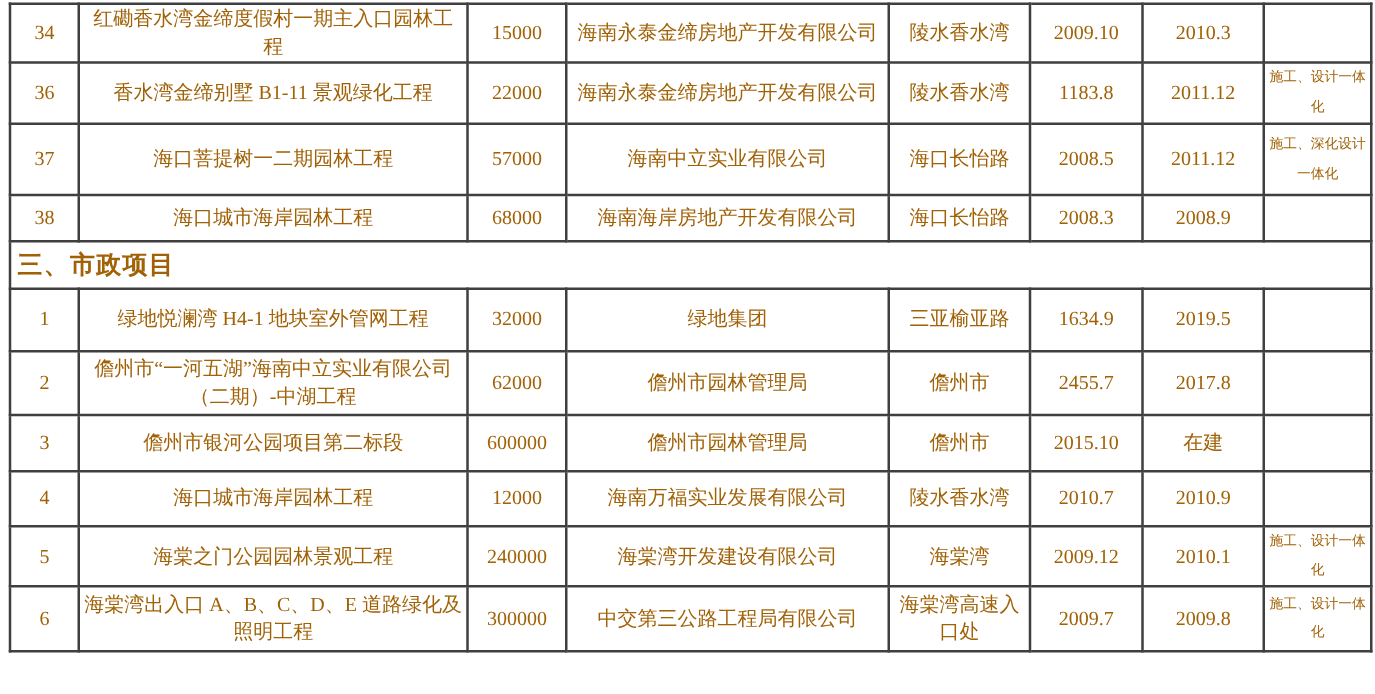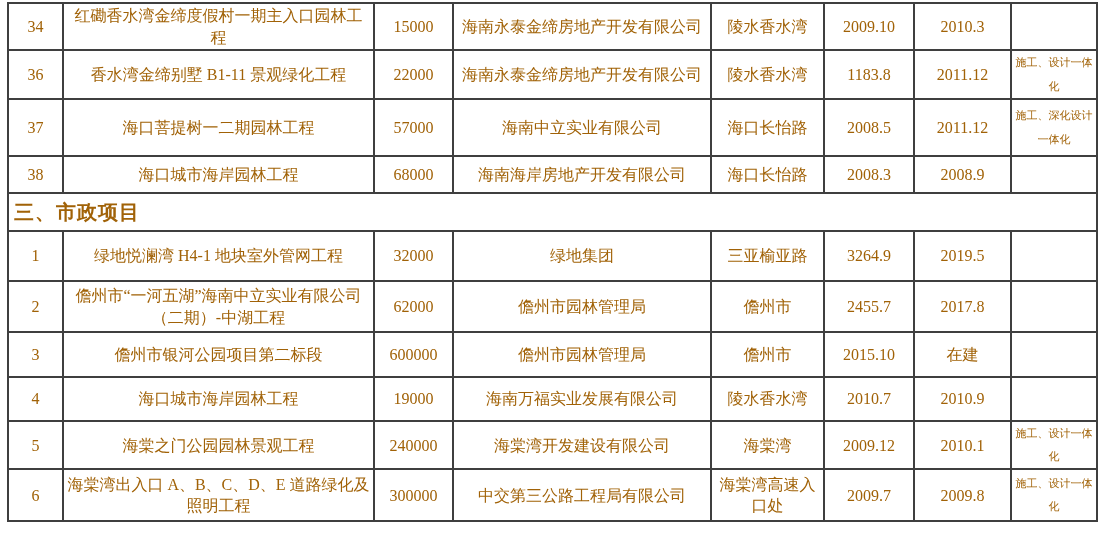--- a/index.html
+++ b/index.html
@@ -115,21 +115,21 @@
         <td colspan="8" class="section-cell">三、市政项目</td>
       </tr>
     </tbody>
     <tbody id="section2-body">
         <tr style="height: 50px;">
           <td>1</td>
           <td class="project">绿地悦澜湾 H4-1 地块室外管网工程</td>
           <td>32000</td>
           <td>绿地集团</td>
           <td>三亚榆亚路</td>
-          <td>3264.9</td>
+          <td>1634.9</td>
           <td>2019.5</td>
           <td class="note"></td>
         </tr>
         <tr style="height: 51px;">
           <td>2</td>
           <td class="project">儋州市“一河五湖”海南中立实业有限公司（二期）-中湖工程</td>
           <td>62000</td>
           <td>儋州市园林管理局</td>
           <td>儋州市</td>
           <td>2455.7</td>
@@ -142,21 +142,21 @@
           <td>600000</td>
           <td>儋州市园林管理局</td>
           <td>儋州市</td>
           <td>2015.10</td>
           <td>在建</td>
           <td class="note"></td>
         </tr>
         <tr style="height: 44px;">
           <td>4</td>
           <td class="project">海口城市海岸园林工程</td>
-          <td>19000</td>
+          <td>12000</td>
           <td>海南万福实业发展有限公司</td>
           <td>陵水香水湾</td>
           <td>2010.7</td>
           <td>2010.9</td>
           <td class="note"></td>
         </tr>
         <tr style="height: 43px;">
           <td>5</td>
           <td class="project">海棠之门公园园林景观工程</td>
           <td>240000</td>

